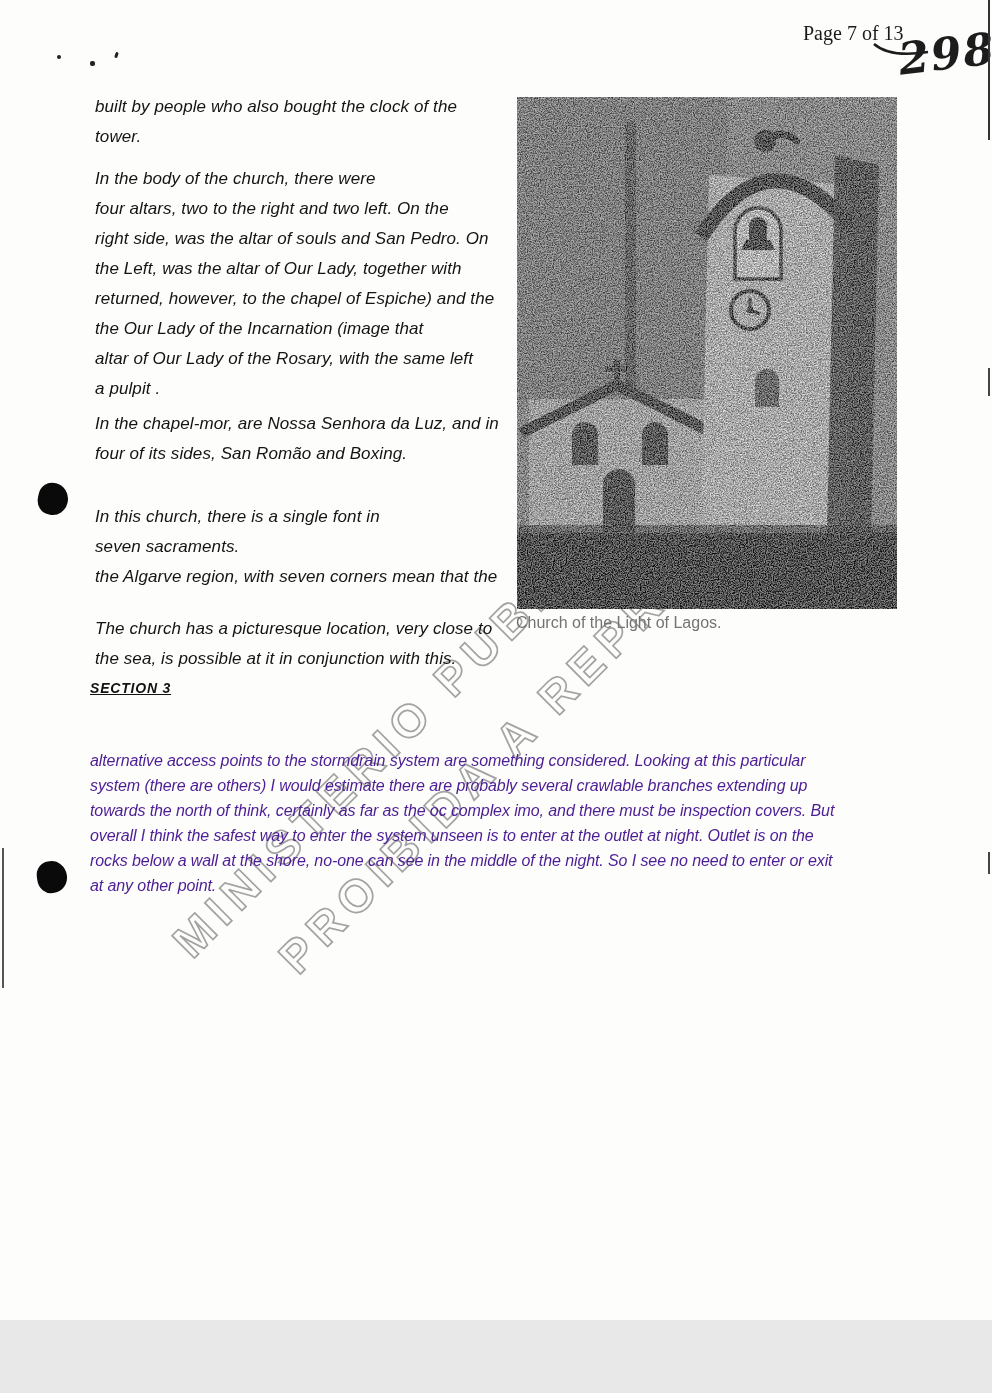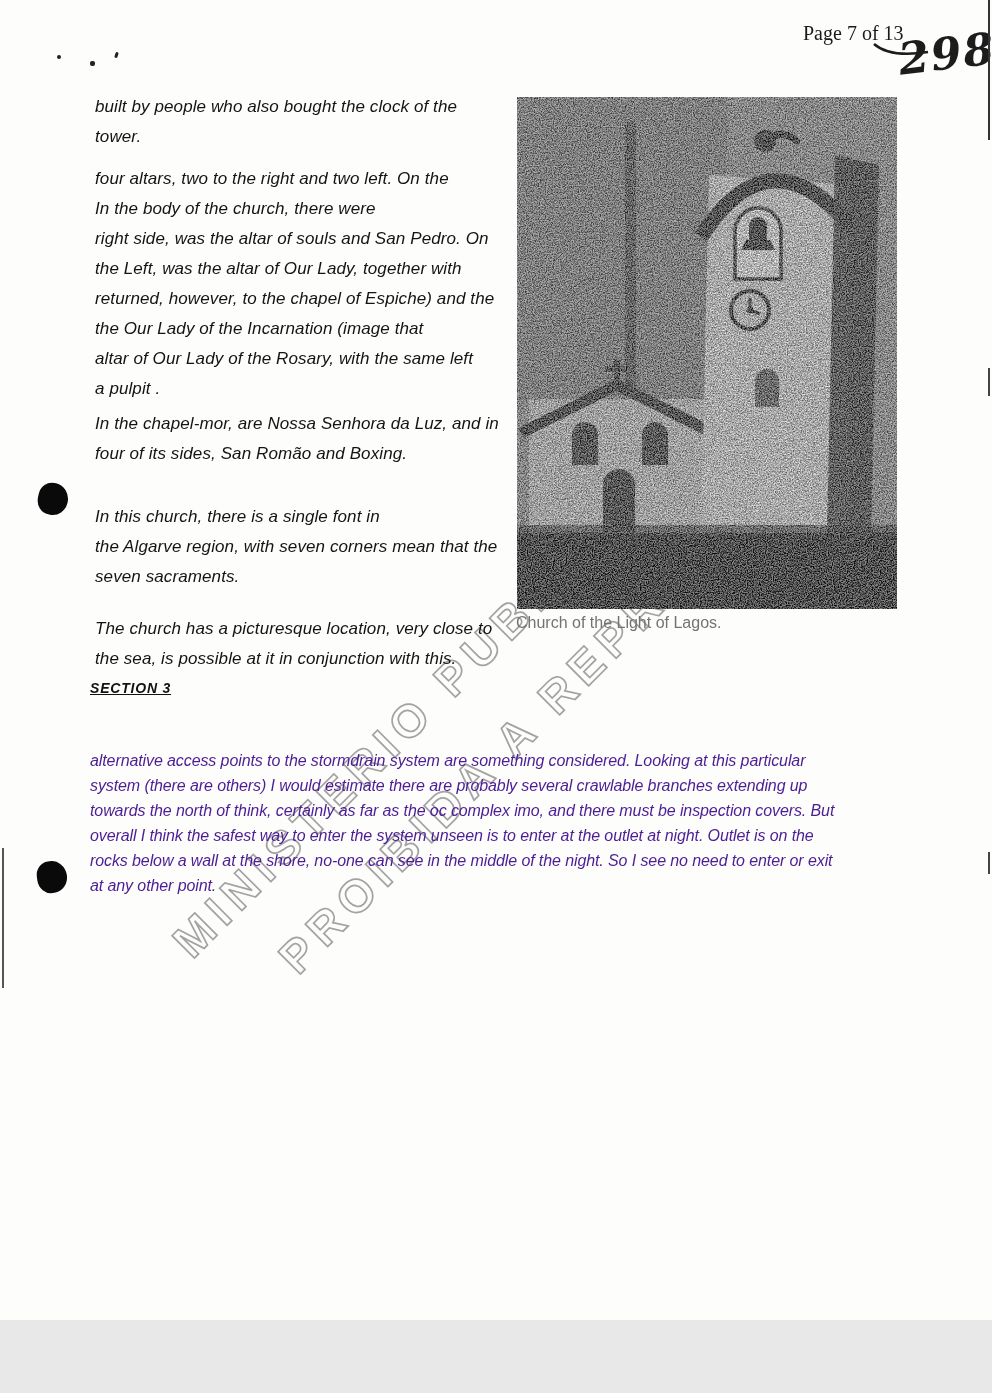--- a/index.html
+++ b/index.html
@@ -104,37 +104,37 @@
   <div class="speck" style="left:115px;top:52px;width:3px;height:6px;transform:rotate(20deg);"></div>
 
   <div class="watermark wm1">MINISTERIO PUBLICO D</div>
   <div class="watermark wm2">PROIBIDA A REPROD</div>
 
   <div class="lcol-par z2" style="top:92px;">
       <div class="lcol-line">built by people who also bought the clock of the</div>
       <div class="lcol-line">tower.</div>
     </div>
   <div class="lcol-par z2" style="top:164px;">
+      <div class="lcol-line">In the body of the church, there were</div>
       <div class="lcol-line">four altars, two to the right and two left. On the</div>
-      <div class="lcol-line">In the body of the church, there were</div>
       <div class="lcol-line">right side, was the altar of souls and San Pedro. On</div>
       <div class="lcol-line">the Left, was the altar of Our Lady, together with</div>
       <div class="lcol-line">returned, however, to the chapel of Espiche) and the</div>
       <div class="lcol-line">the Our Lady of the Incarnation (image that</div>
       <div class="lcol-line">altar of Our Lady of the Rosary, with the same left</div>
       <div class="lcol-line">a pulpit .</div>
     </div>
   <div class="lcol-par z2" style="top:409px;">
       <div class="lcol-line">In the chapel-mor, are Nossa Senhora da Luz, and in</div>
       <div class="lcol-line">four of its sides, San Romão and Boxing.</div>
     </div>
   <div class="lcol-par z2" style="top:502px;">
       <div class="lcol-line">In this church, there is a single font in</div>
+      <div class="lcol-line">seven sacraments.</div>
       <div class="lcol-line">the Algarve region, with seven corners mean that the</div>
-      <div class="lcol-line">seven sacraments.</div>
     </div>
   <div class="lcol-par z2" style="top:582px;margin-top:32px;">
       <div class="lcol-line">The church has a picturesque location, very close to</div>
       <div class="lcol-line">the sea, is possible at it in conjunction with this.</div>
     </div>
 
   <div class="section-heading z2">SECTION 3</div>
 
   <div class="body-par z2">
       <div class="body-line">alternative access points to the stormdrain system are something  considered. Looking at this particular</div>

